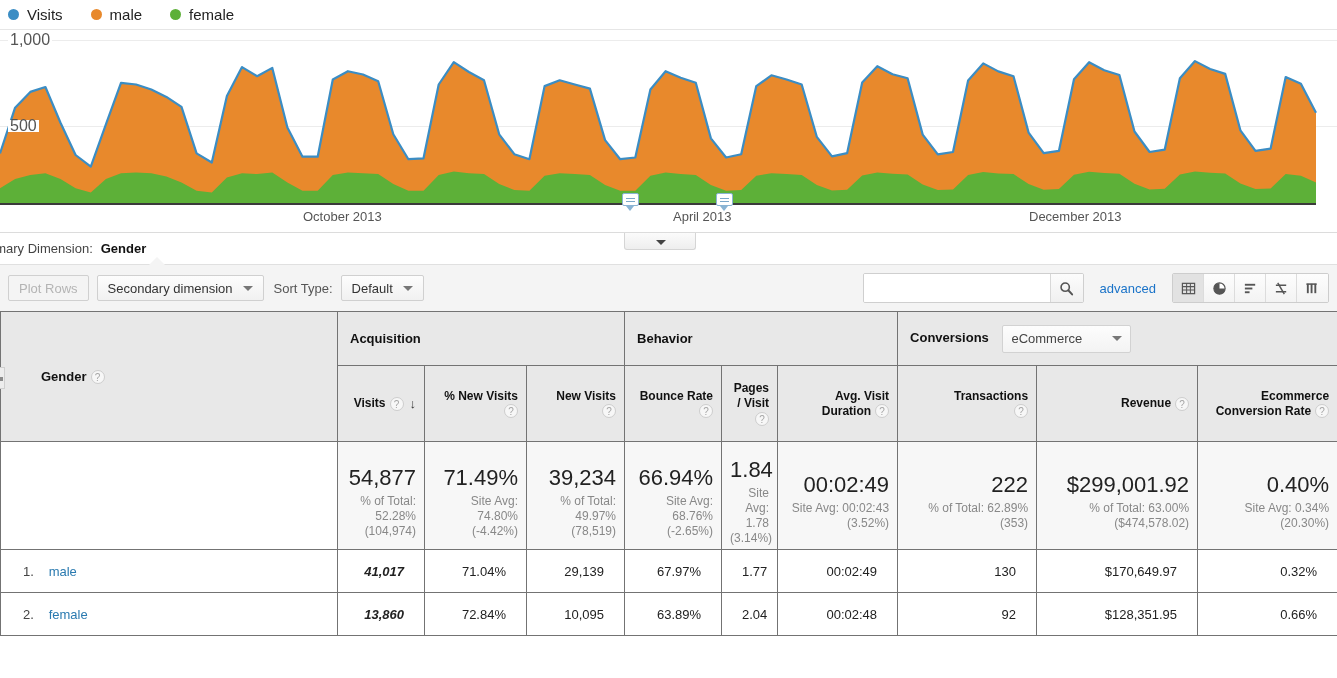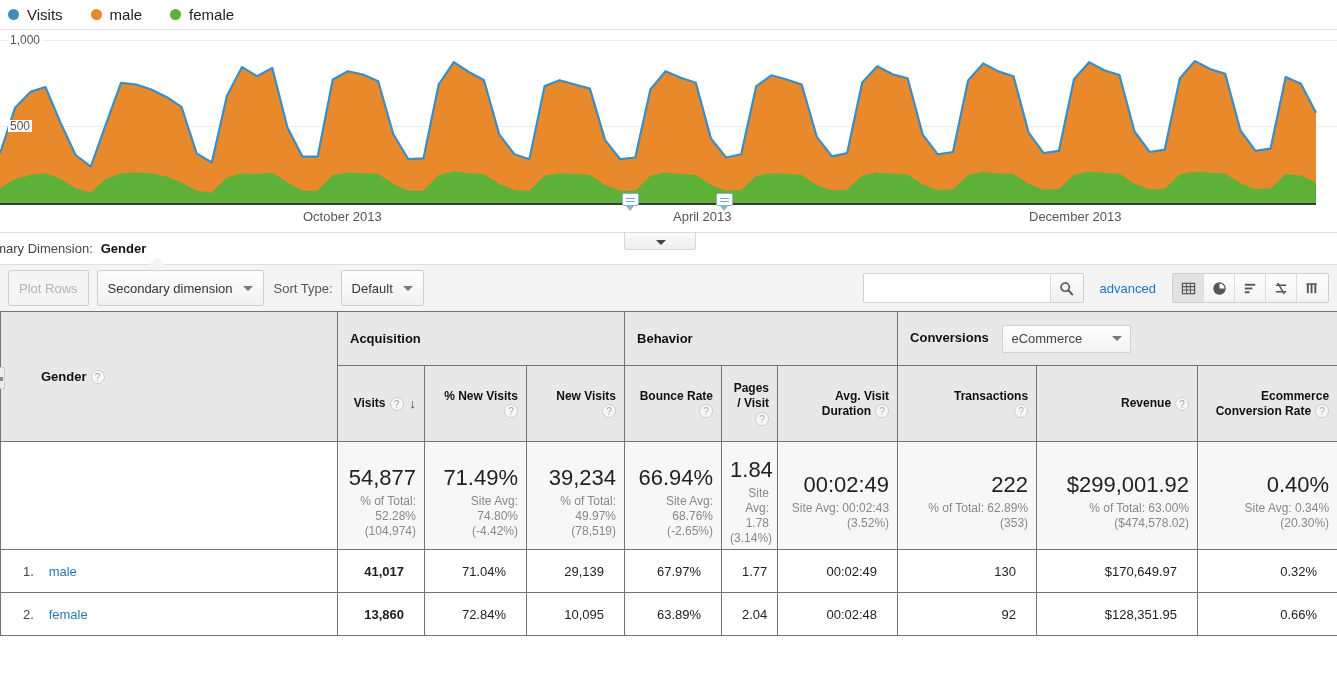--- a/index.html
+++ b/index.html
@@ -42,21 +42,21 @@
     position: relative;
     height: 176px;
     width: 1337px;
     border-top: 1px solid #e6e6e6;
     background: #fff;
     overflow: hidden;
   }
   .axis-label {
     position: absolute;
     left: 8px;
-    font-size: 12px;
+    font-size: 16px;
     color: #555;
     background: #fff;
     padding: 0 2px;
     z-index: 4;
     line-height: 12px;
   }
   .axis-label.top { top: 4px; }
   .axis-label.mid { top: 90px; }
   .gridline {
     position: absolute;
@@ -170,21 +170,21 @@
   .toolbar:before {
     content: "";
     position: absolute;
     left: 148px; top: -8px;
     width: 0; height: 0;
     border-left: 9px solid transparent;
     border-right: 9px solid transparent;
     border-bottom: 9px solid #f4f4f4;
   }
   .btn {
-    height: 36px;
+    height: 26px;
     border: 1px solid #d0d0d0;
     border-radius: 2px;
     background: linear-gradient(#fdfdfd, #f1f1f1);
     display: inline-flex;
     align-items: center;
     padding: 0 10px;
     font-size: 13px;
     color: #333;
     white-space: nowrap;
   }
@@ -343,21 +343,21 @@
   }
   .rank {
     color: #444;
     display: inline-block;
     width: 22px;
   }
   .dim-link {
     color: #2a7ab0;
     text-decoration: none;
   }
-  .val-strong { font-weight: bold; }
+  .val-strong { font-weight: bold; font-style: italic; }
   .collapse-tab {
     position: absolute;
     left: -4px; top: 56px;
     width: 9px; height: 22px;
     background: #ededed;
     border: 1px solid #cfcfcf;
     z-index: 5;
   }
   .collapse-tab:after {
     content: "";

